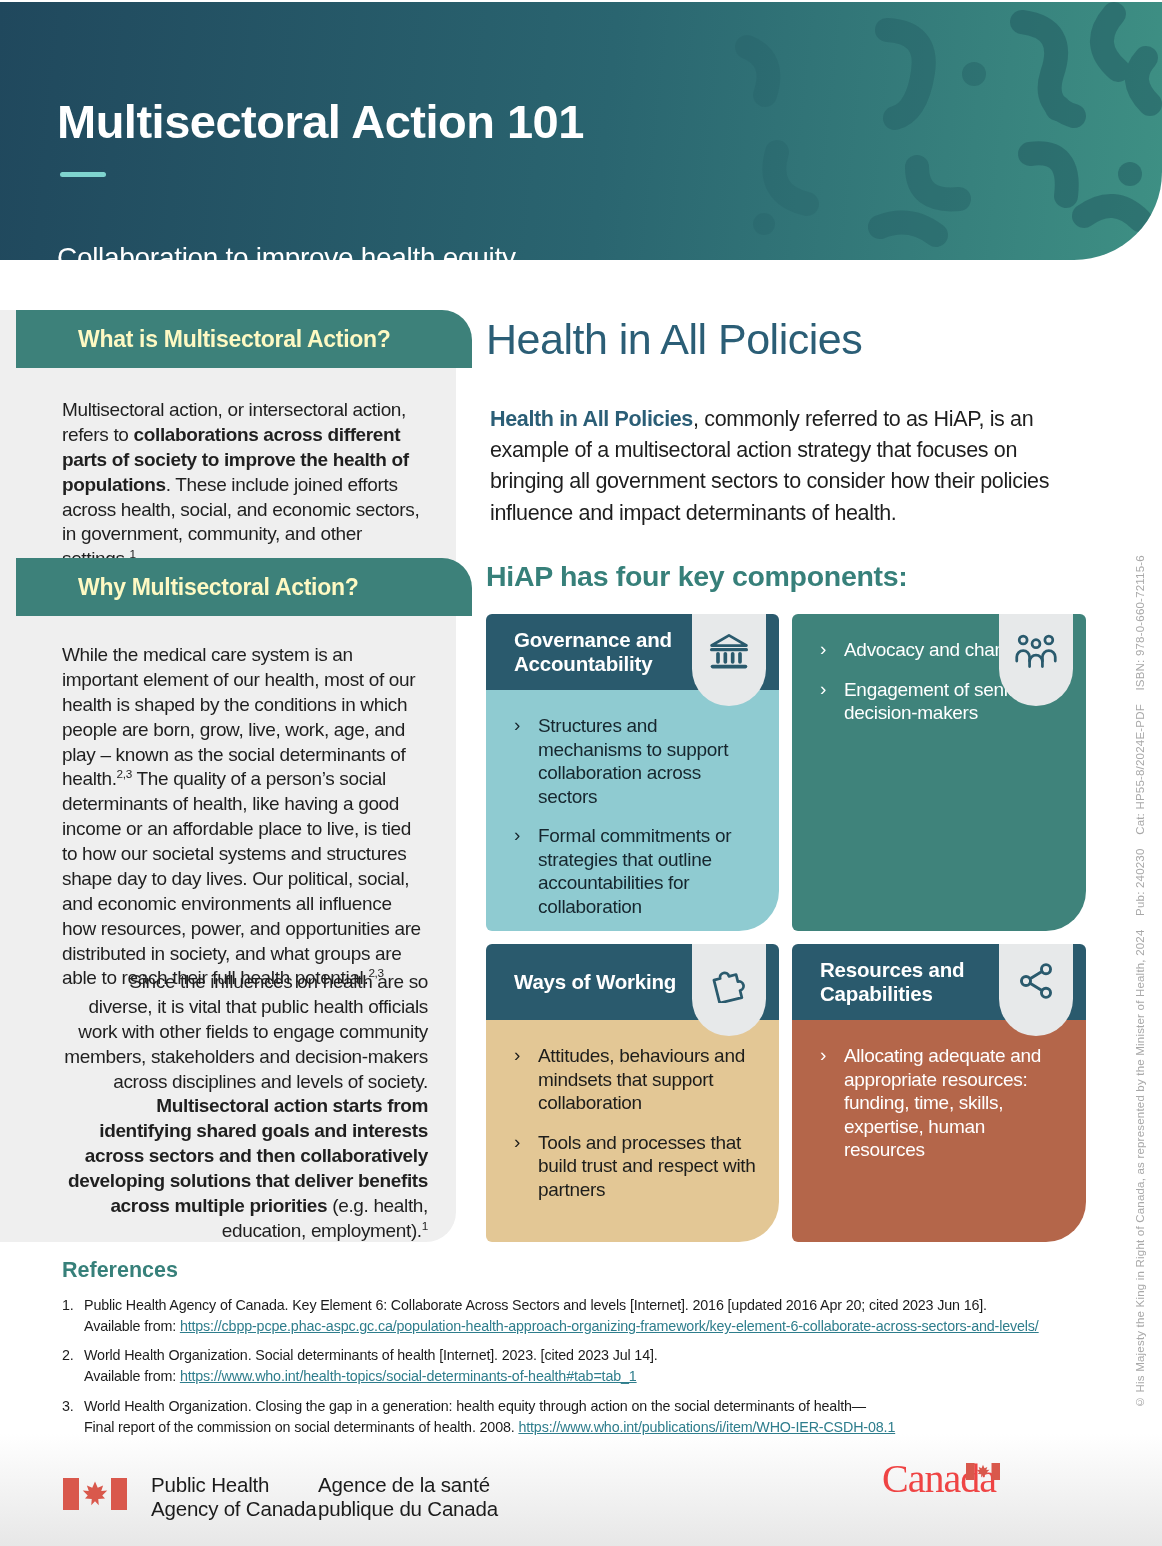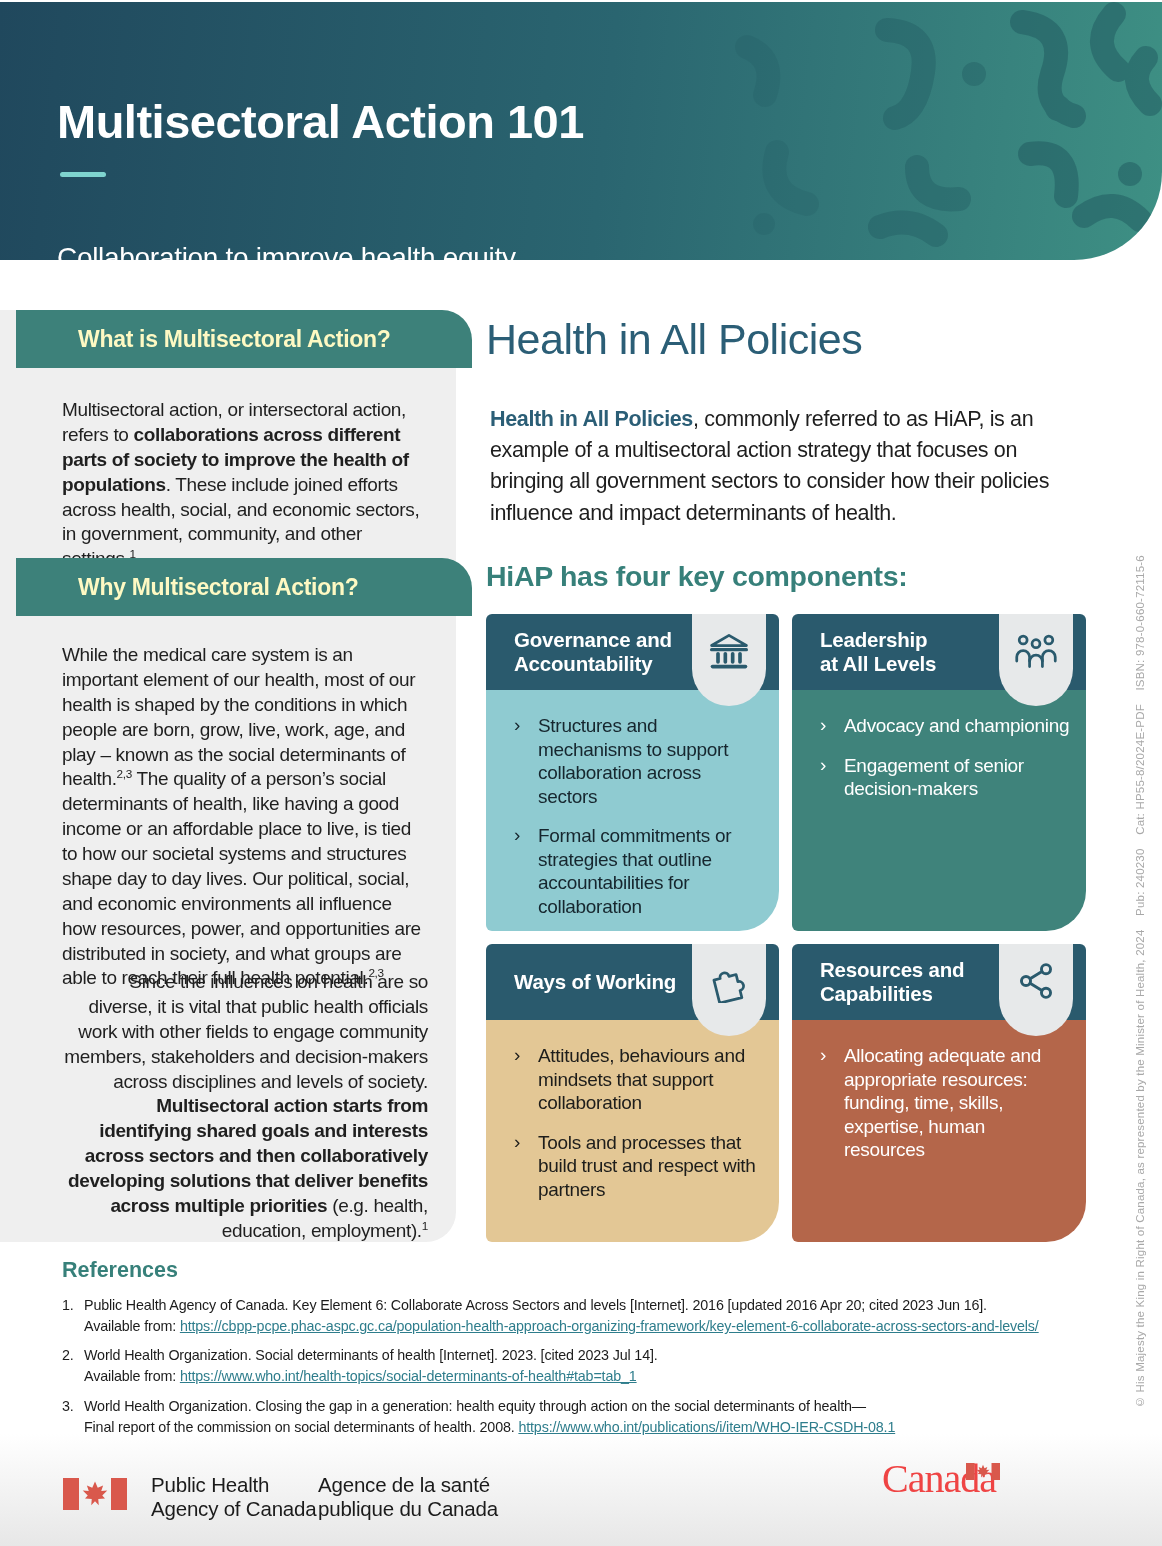--- a/index.html
+++ b/index.html
@@ -155,22 +155,20 @@
 
             <li class="bullet">
               <span class="chev">›</span>
               <span>Formal commitments or strategies that outline accountabilities for collaboration</span>
             </li>
           </ul>
       </div>
     </div>
 
     <div class="card green">
-      <div class="card-header">Leadership
-at All Levels</div>
       <div class="notch">
         <svg width="44" height="40" viewBox="0 0 48 40" stroke="#2a5a6d" fill="none" stroke-width="3" stroke-linecap="round">
           <circle cx="10" cy="8" r="4.3"></circle>
           <circle cx="38" cy="8" r="4.3"></circle>
           <circle cx="24" cy="12" r="4.3"></circle>
           <path d="M3 31 v-4.5 a7 7 0 0 1 14 0 V31"></path>
           <path d="M31 31 v-4.5 a7 7 0 0 1 14 0 V31"></path>
           <path d="M17 37 v-5.5 a7 7 0 0 1 14 0 V37"></path>
         </svg>
       </div>

